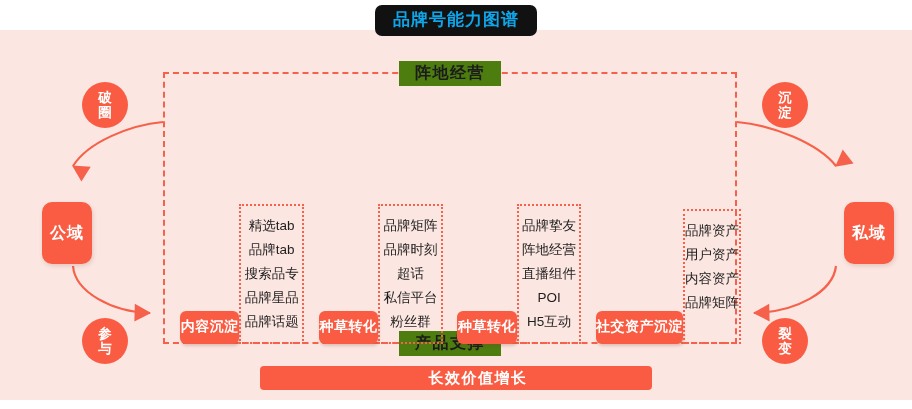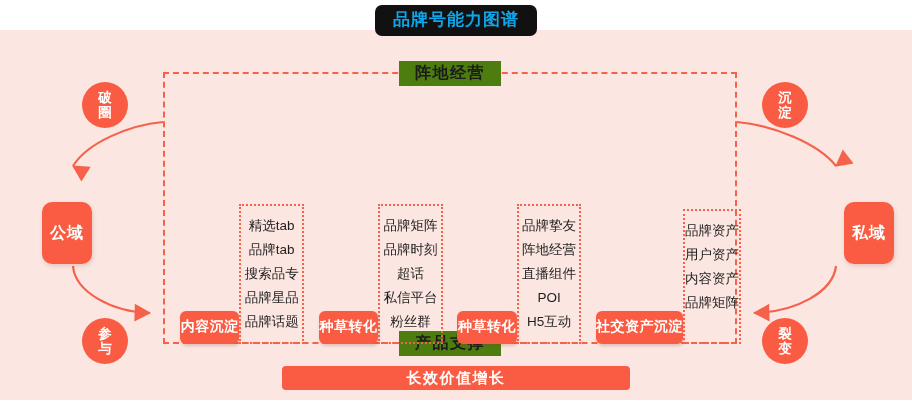--- a/index.html
+++ b/index.html
@@ -189,20 +189,21 @@
     background: #F95C42;
     border-radius: 4px;
     color: #ffffff;
     font-size: 15px;
     font-weight: bold;
     letter-spacing: 1.5px;
     display: flex;
     align-items: center;
     justify-content: center;
     z-index: 22;
+    padding-left: 44px;
   }
 </style>
 </head>
 <body>
 
 <div id="title-chip">品牌号能力图谱</div>
 
 <div id="stage">
 
   <svg id="arrow-layer" viewBox="0 0 912 370" xmlns="http://www.w3.org/2000/svg">

